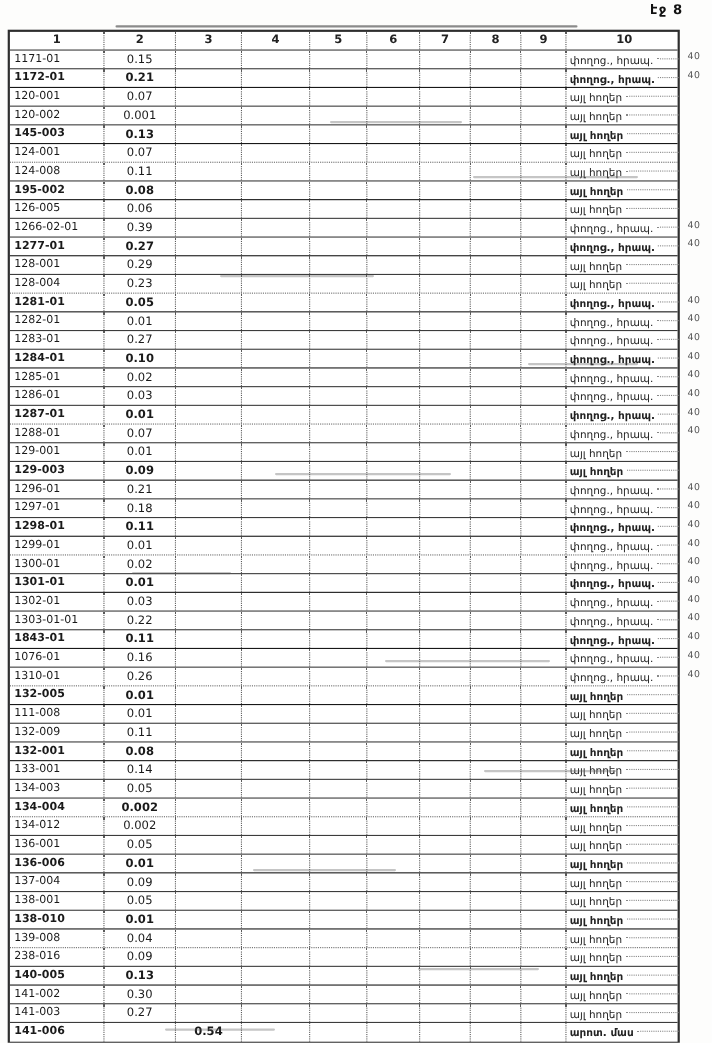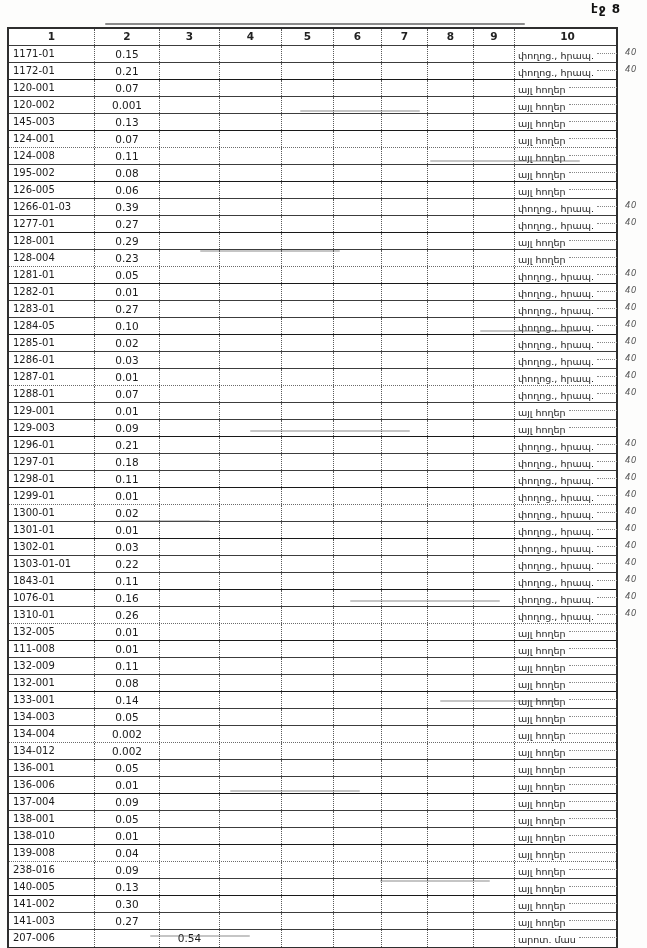--- a/index.html
+++ b/index.html
@@ -11,21 +11,21 @@
   .page-label{
     position:absolute;top:2px;left:591px;
     font-size:12px;font-weight:bold;letter-spacing:1px;color:#111;
   }
   .doc-table{
     position:absolute;left:7px;top:27px;width:611px;
     border:2px solid #2e2e2e;background:#fff;
     box-sizing:border-box;
   }
   .trow{display:flex;height:17px;border-bottom:1px solid #3c3c3c;box-sizing:border-box;}
-  .trow:nth-child(3n){border-bottom-color:#181818;}
+  .trow:nth-child(3n){border-bottom-color:#181818;font-weight:bold;}
   .trow:nth-child(7n){border-bottom-style:dotted;border-bottom-color:#6a6a6a;}
   .trow:last-child{border-bottom:none;}
   .cell{
     box-sizing:border-box;border-right:1px dotted #5a5a5a;
     overflow:hidden;white-space:nowrap;
   }
   .cell:last-child{border-right:none;}
   .c1{flex:0 0 86px;}
   .c2{flex:0 0 65px;}
   .c3{flex:0 0 60px;}
@@ -39,21 +39,21 @@
   .head .cell{
     font-size:10.5px;font-weight:bold;text-align:center;padding-top:1px;
     color:#222;
   }
   .cid{font-size:10px;padding:2px 0 0 4px;color:#1a1a1a;}
   .cval{font-size:10.5px;text-align:center;padding-top:2px;color:#1a1a1a;}
   .cuse{display:flex;align-items:center;font-size:9.5px;padding:2.5px 2px 0 3px;color:#222;}
   .cuse .leader{flex:1 1 auto;border-bottom:1px dotted #888;margin:0 1px 4px 3px;min-width:2px;}
   .note{
     position:absolute;left:625px;width:20px;height:12px;
-    font-size:8.5px;font-style:italic;color:#585858;letter-spacing:0.5px;
+    font-size:8.5px;color:#585858;letter-spacing:0.5px;
   }
   .streak{
     position:absolute;height:2px;background:rgba(45,45,45,0.55);
     border-radius:1px;pointer-events:none;
   }
   .streak.light{background:rgba(90,90,90,0.35);}
 </style>
 </head>
 <body>
 
@@ -201,21 +201,21 @@
       <div class="cell c6"></div>
       <div class="cell c7"></div>
       <div class="cell c8"></div>
       <div class="cell c9"></div>
       <div class="cell cuse c10">
         <span>այլ հողեր</span>
         <div class="leader"></div>
       </div>
     </div>
     <div class="trow">
-      <div class="cell cid c1">1266-01-03</div>
+      <div class="cell cid c1">1266-02-01</div>
       <div class="cell cval c2">0.39</div>
       <div class="cell cval c3"></div>
       <div class="cell c4"></div>
       <div class="cell c5"></div>
       <div class="cell c6"></div>
       <div class="cell c7"></div>
       <div class="cell c8"></div>
       <div class="cell c9"></div>
       <div class="cell cuse c10">
         <span>փողոց., հրապ.</span>
@@ -306,21 +306,21 @@
       <div class="cell c6"></div>
       <div class="cell c7"></div>
       <div class="cell c8"></div>
       <div class="cell c9"></div>
       <div class="cell cuse c10">
         <span>փողոց., հրապ.</span>
         <div class="leader"></div>
       </div>
     </div>
     <div class="trow">
-      <div class="cell cid c1">1284-05</div>
+      <div class="cell cid c1">1284-01</div>
       <div class="cell cval c2">0.10</div>
       <div class="cell cval c3"></div>
       <div class="cell c4"></div>
       <div class="cell c5"></div>
       <div class="cell c6"></div>
       <div class="cell c7"></div>
       <div class="cell c8"></div>
       <div class="cell c9"></div>
       <div class="cell cuse c10">
         <span>փողոց., հրապ.</span>
@@ -846,21 +846,21 @@
       <div class="cell c6"></div>
       <div class="cell c7"></div>
       <div class="cell c8"></div>
       <div class="cell c9"></div>
       <div class="cell cuse c10">
         <span>այլ հողեր</span>
         <div class="leader"></div>
       </div>
     </div>
     <div class="trow">
-      <div class="cell cid c1">207-006</div>
+      <div class="cell cid c1">141-006</div>
       <div class="cell cval c2"></div>
       <div class="cell cval c3">0.54</div>
       <div class="cell c4"></div>
       <div class="cell c5"></div>
       <div class="cell c6"></div>
       <div class="cell c7"></div>
       <div class="cell c8"></div>
       <div class="cell c9"></div>
       <div class="cell cuse c10">
         <span>արոտ. մաս</span>

